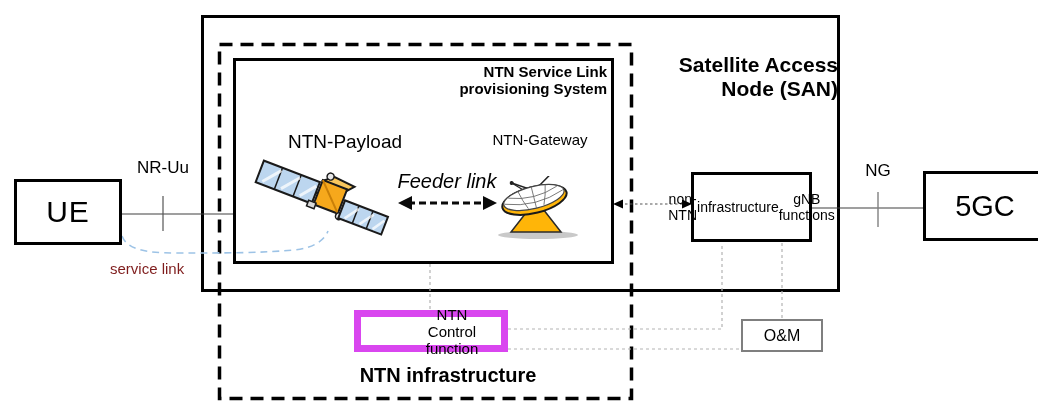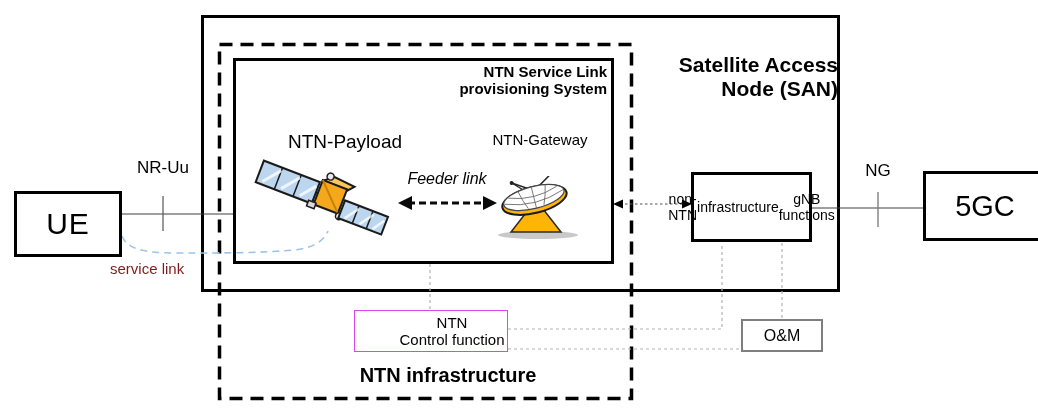--- a/index.html
+++ b/index.html
@@ -7,33 +7,33 @@
     position:relative;width:1038px;height:420px;background:#fff;overflow:hidden;
     font-family:"Liberation Sans","DejaVu Sans",sans-serif;color:#000;
   }
   .abs{position:absolute;}
   svg{display:block;}
   #connectors{position:absolute;left:0;top:0;z-index:1;}
   .box{position:absolute;box-sizing:border-box;background:#fff0;display:flex;align-items:center;justify-content:center;z-index:2;text-align:center;}
   .solid3{border:3px solid #000;}
   #san-box{left:201px;top:15px;width:639px;height:277px;background:transparent;z-index:0;}
   #prov-box{left:233px;top:58px;width:381px;height:206px;background:transparent;z-index:1;}
-  #ue-box{left:14px;top:179px;width:108px;height:66px;font-size:30px;letter-spacing:1px;background:#fff;margin-top:12px;}
+  #ue-box{left:14px;top:179px;width:108px;height:66px;font-size:30px;letter-spacing:1px;background:#fff;}
   #fgc-box{left:923px;top:171px;width:124px;height:70px;font-size:29px;background:#fff;}
   #nonntn-box{left:691px;top:172px;width:121px;height:70px;font-size:14px;line-height:16px;background:#fff;flex-direction:row;}
-  #ctrl-box{left:354px;top:310px;width:154px;height:42px;border:1px solid #d946ef;font-size:15px;line-height:17px;background:#fff;flex-direction:column;padding-left:42px;}
+  #ctrl-box{left:354px;top:310px;width:154px;height:42px;border:7px solid #d946ef;font-size:15px;line-height:17px;background:#fff;flex-direction:column;padding-left:42px;}
   #oam-box{left:741px;top:319px;width:82px;height:33px;border:2px solid #7f7f7f;font-size:16px;background:#fff;}
   .lbl{position:absolute;z-index:3;white-space:nowrap;}
   #nr-uu-label{left:128px;top:158px;width:70px;text-align:center;font-size:17px;}
   #ng-label{left:855px;top:161px;width:46px;text-align:center;font-size:17px;}
   #san-title{left:642px;top:53px;width:196px;text-align:right;font-weight:bold;font-size:21px;line-height:24px;white-space:normal;}
   #prov-title{left:373px;top:63px;width:234px;text-align:right;font-weight:bold;font-size:15px;line-height:17px;white-space:normal;}
   #payload-label{left:288px;top:131px;width:104px;text-align:left;font-size:19px;}
   #gateway-label{left:482px;top:131px;width:116px;text-align:center;font-size:15px;}
-  #feeder-label{left:395px;top:170px;width:104px;text-align:center;font-size:16px;font-style:italic;}
+  #feeder-label{left:395px;top:170px;width:104px;text-align:center;font-size:20px;font-style:italic;}
   #service-label{left:110px;top:260px;font-size:15px;color:#7f1d1d;}
   #infra-label{left:320px;top:364px;width:256px;text-align:center;font-weight:bold;font-size:20px;}
   #satellite-art{left:250px;top:151px;z-index:3;}
   #dish-art{left:492px;top:176px;z-index:3;}
 </style>
 </head>
 <body>
 
 <div id="stage">
 

